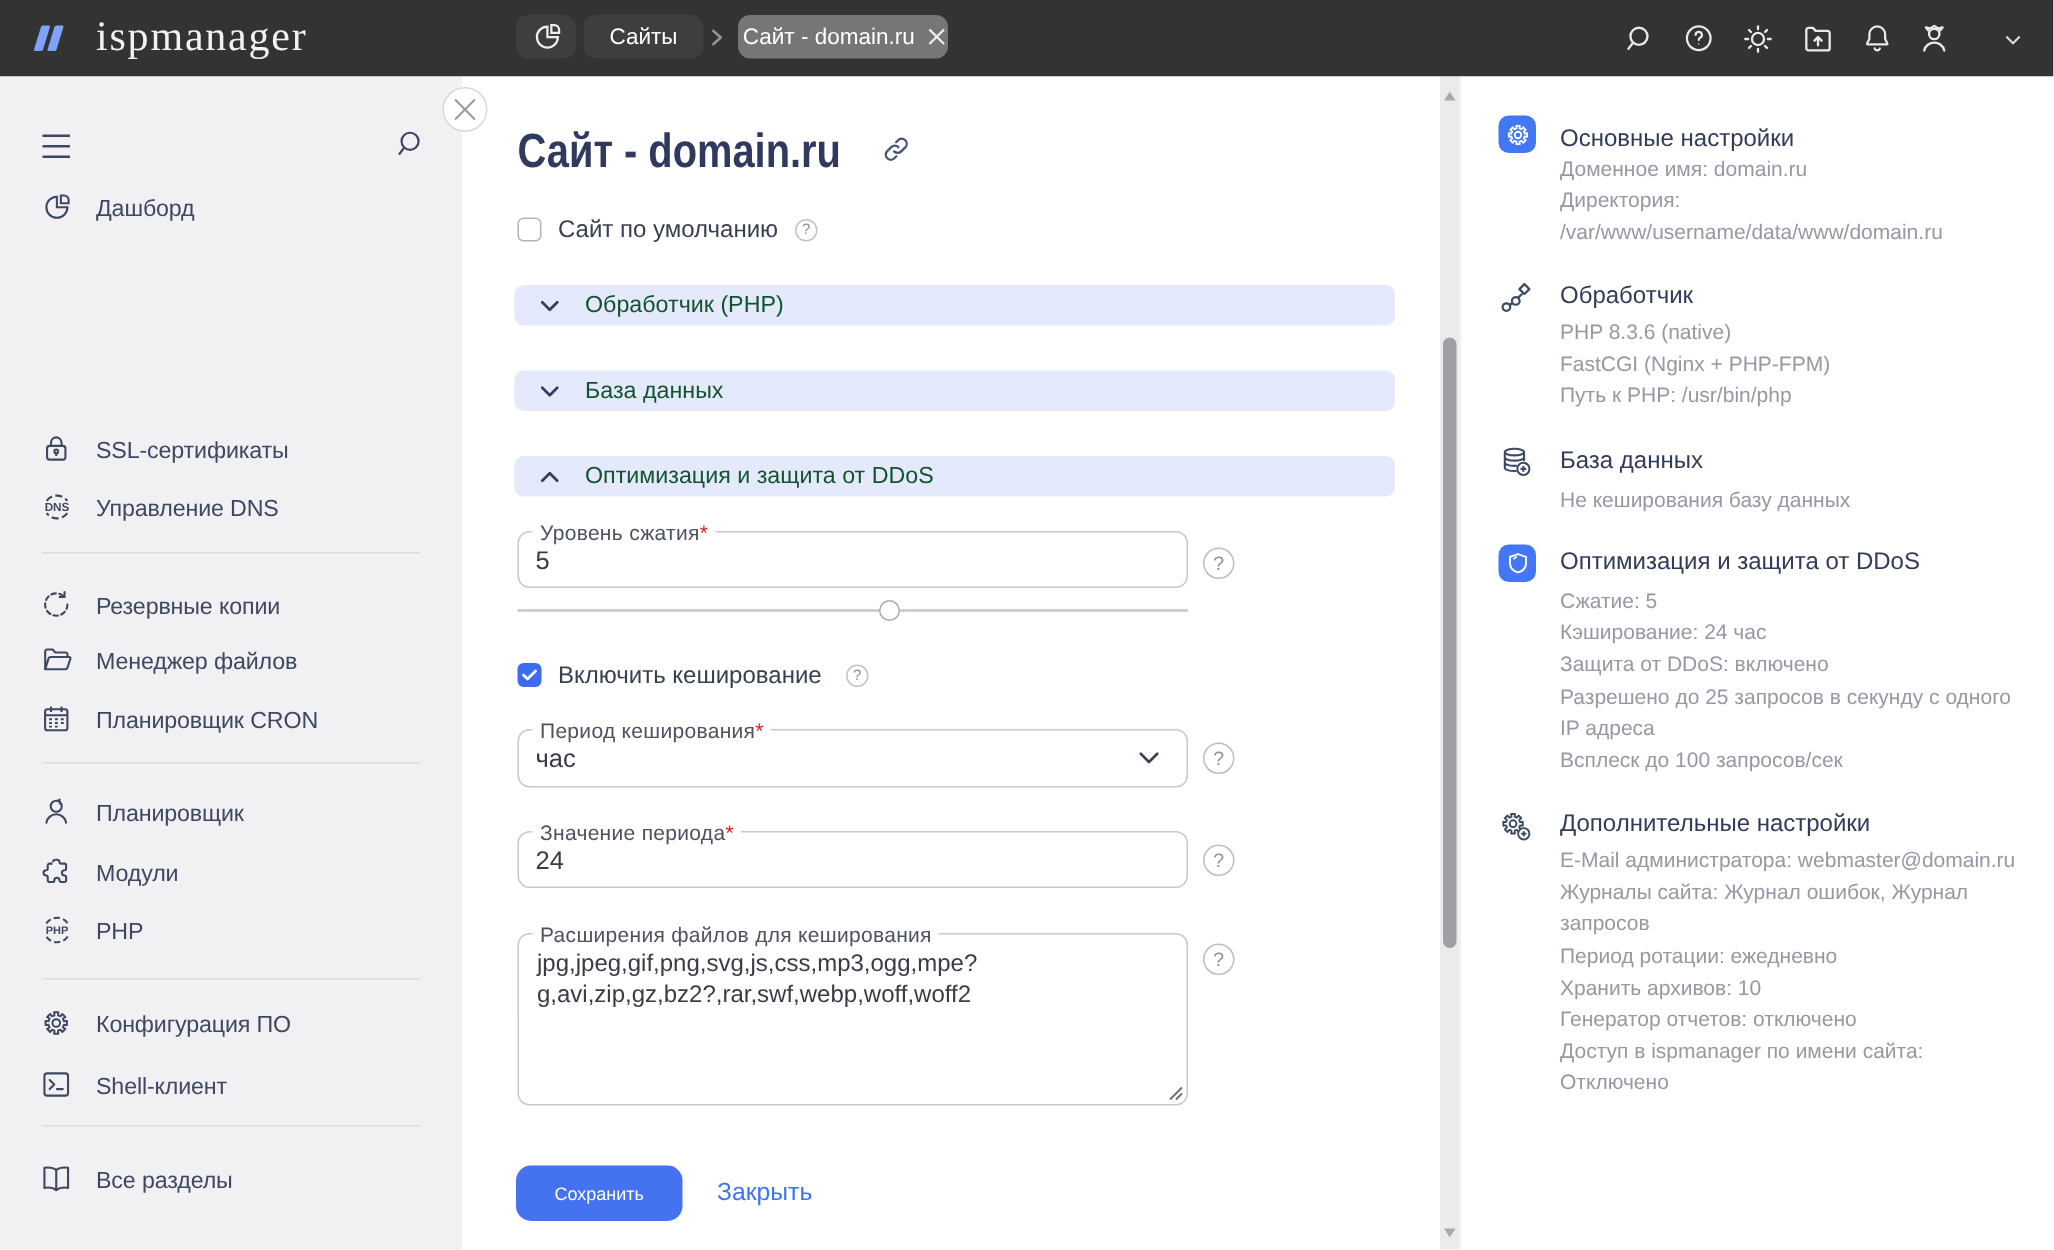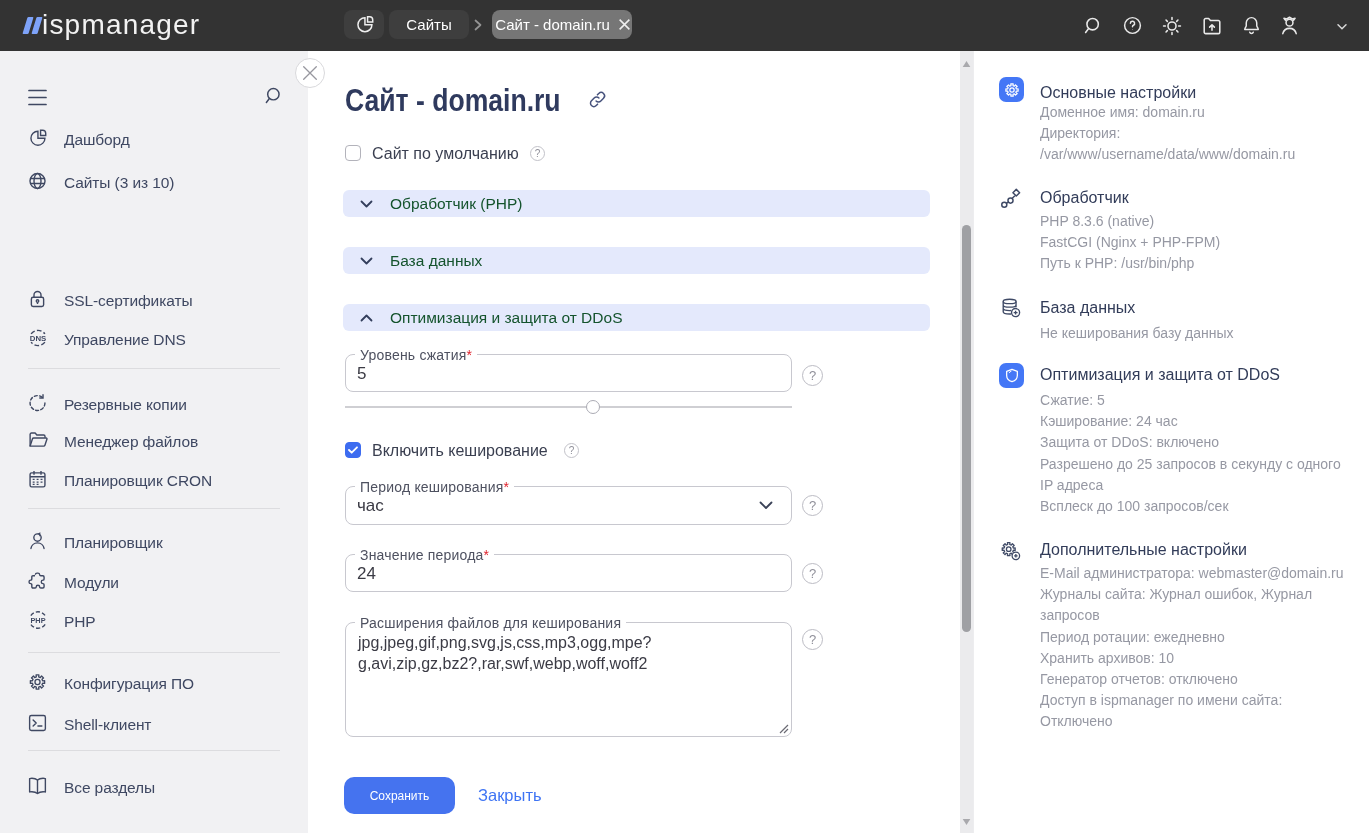--- a/index.html
+++ b/index.html
@@ -2,21 +2,21 @@
 <html><head>
 <meta charset="utf-8">
 <style>
 html,body{margin:0;padding:0;}
 body{width:1369px;height:833px;overflow:hidden;position:relative;font-family:"Liberation Sans",sans-serif;background:#fff;}
 .abs{position:absolute;}
 
 #topbar{position:absolute;left:0;top:0;width:1369px;height:51px;background:#333333;}
 #logo{position:absolute;left:25px;top:9px;display:flex;align-items:center;}
 .slash{display:inline-block;width:5.5px;height:17px;background:#7ea3f9;transform:skewX(-17deg);margin-right:3px;border-radius:1px;}
-#logotext{color:#f2f2f2;font-size:28px;letter-spacing:1.2px;margin-left:0;font-weight:500;}
+#logotext{color:#f2f2f2;font-size:28px;letter-spacing:1.2px;margin-left:22px;font-weight:500;font-family:Liberation Serif, serif;}
 .tab{position:absolute;top:10px;height:29px;border-radius:8px;background:#3e3e3e;color:#fff;display:flex;align-items:center;justify-content:center;font-size:15px;}
 #tab1{left:344px;width:40px;}
 #tab2{left:389px;width:80px;}
 
 #tab3{left:492px;width:140px;background:#767676;padding-left:2px;box-sizing:border-box;}
 .topicon{position:absolute;top:15px;color:#e9e9e9;}
 #rootlbl{position:absolute;left:1303px;top:16px;color:#f0f0f0;font-size:16px;margin-top:44px;}
 
 #sidebar{position:absolute;left:0;top:51px;width:308px;height:782px;background:#f1f1f3;}
 .sideitem{position:absolute;left:0;width:308px;height:30px;color:#3f4862;}
@@ -110,28 +110,20 @@
       <circle cx="13" cy="10.5" r="6.5"></circle>
       <path d="M8.4 15.5L5 20" stroke-linecap="round"></path>
     </svg>
  <div class="sideitem" style="top:71.5px">
       <svg class="ic" width="21" height="21" viewBox="0 0 24 24" fill="none" stroke="#3f4862" stroke-width="1.6">
         <path d="M12.5 4.2a8 8 0 1 0 8 8h-8z"></path>
         <path d="M15.5 3.2h2.3a3.6 3.6 0 0 1 3.6 3.6v2.3h-5.9z"></path>
       </svg>
       <span class="lb">Дашборд</span>
     </div>
- <div class="sideitem" style="top:114.5px">
-      <svg class="ic" width="21" height="21" viewBox="0 0 24 24" fill="none" stroke="#3f4862" stroke-width="1.6">
-        <circle cx="12" cy="12" r="8.6"></circle>
-        <ellipse cx="12" cy="12" rx="4" ry="8.6"></ellipse>
-        <path d="M3.8 9.2h16.4M3.8 14.8h16.4"></path>
-      </svg>
-      <span class="lb">Сайты (3 из 10)</span>
-    </div>
  <div class="sideitem" style="top:233px">
       <svg class="ic" width="21" height="21" viewBox="0 0 24 24" fill="none" stroke="#3f4862" stroke-width="1.6">
         <rect x="5" y="10" width="14" height="10.5" rx="2"></rect>
         <path d="M8 10V7.5a4 4 0 0 1 8 0V10"></path>
         <circle cx="12" cy="14.2" r="1.4"></circle>
         <path d="M12 15.6v2.2"></path>
       </svg>
       <span class="lb">SSL-сертификаты</span>
     </div>
  <div class="sideitem" style="top:271.5px">

